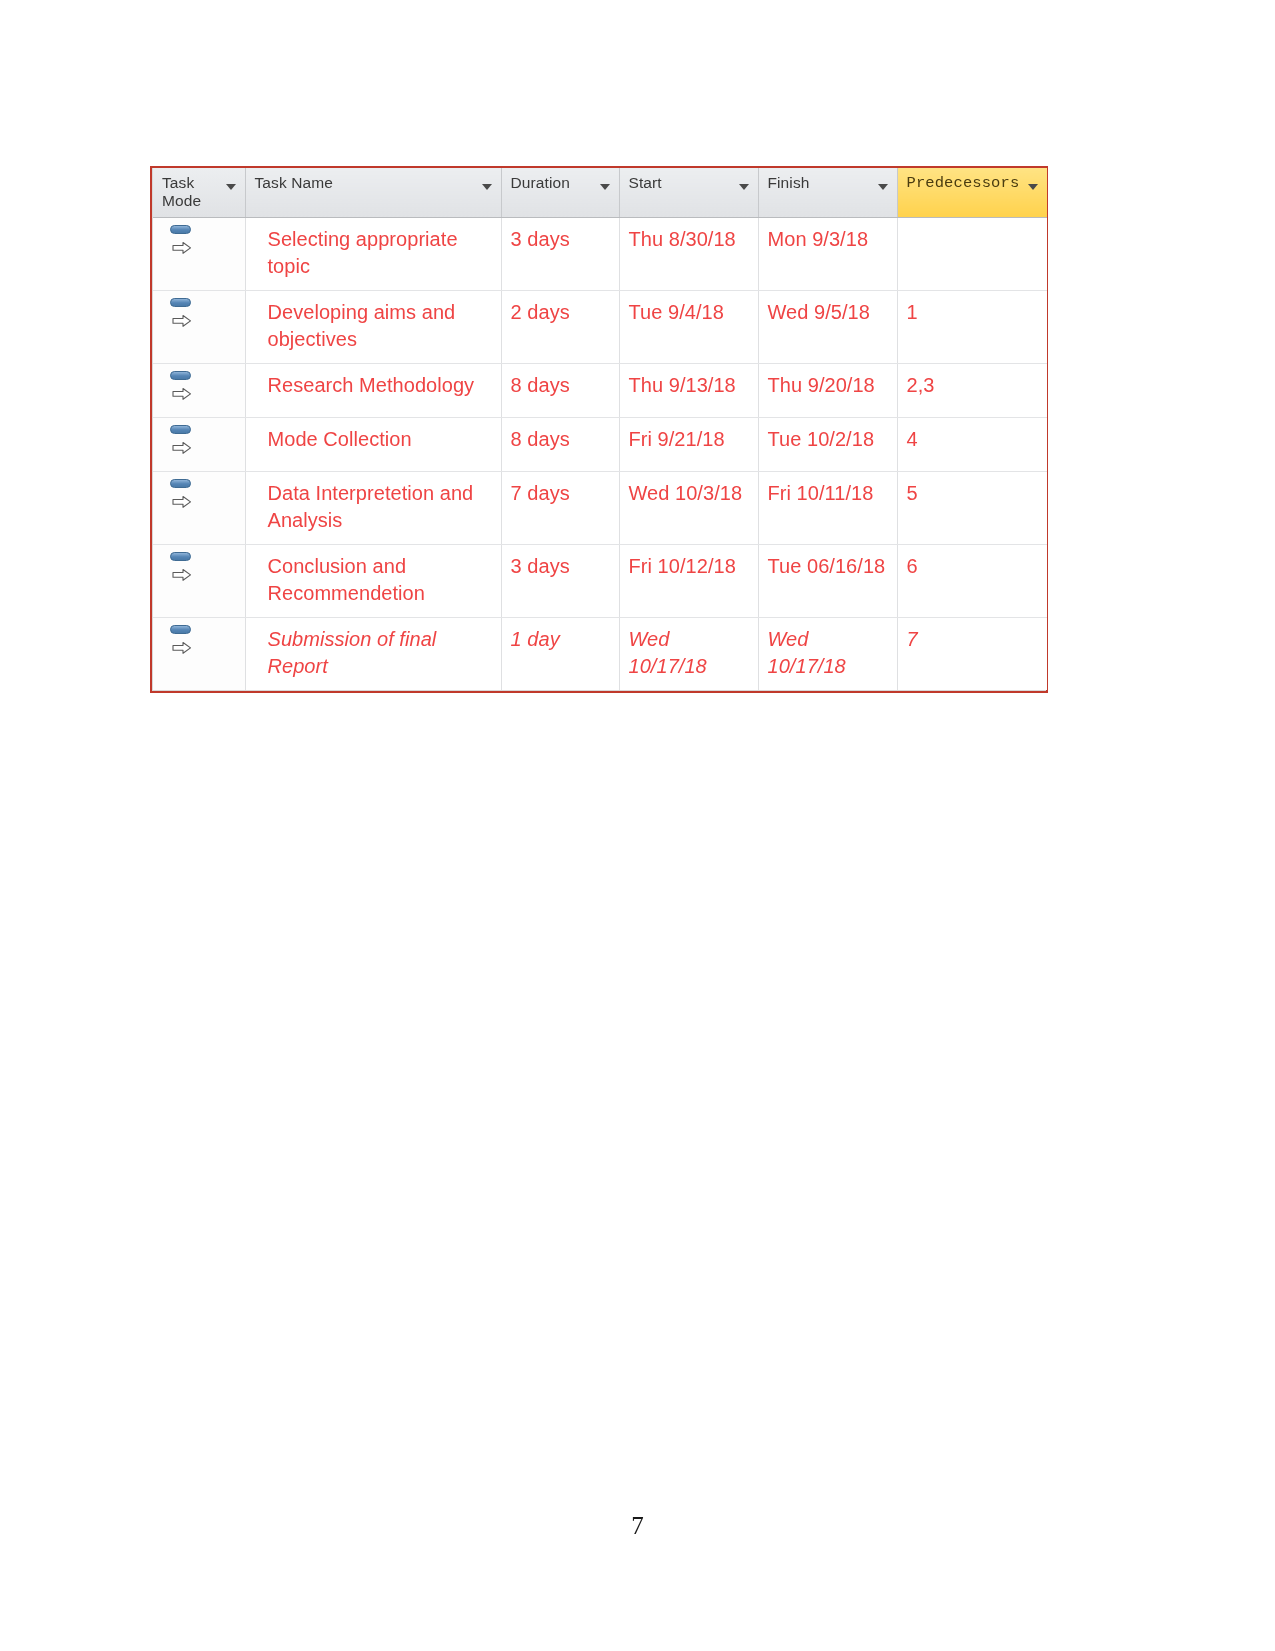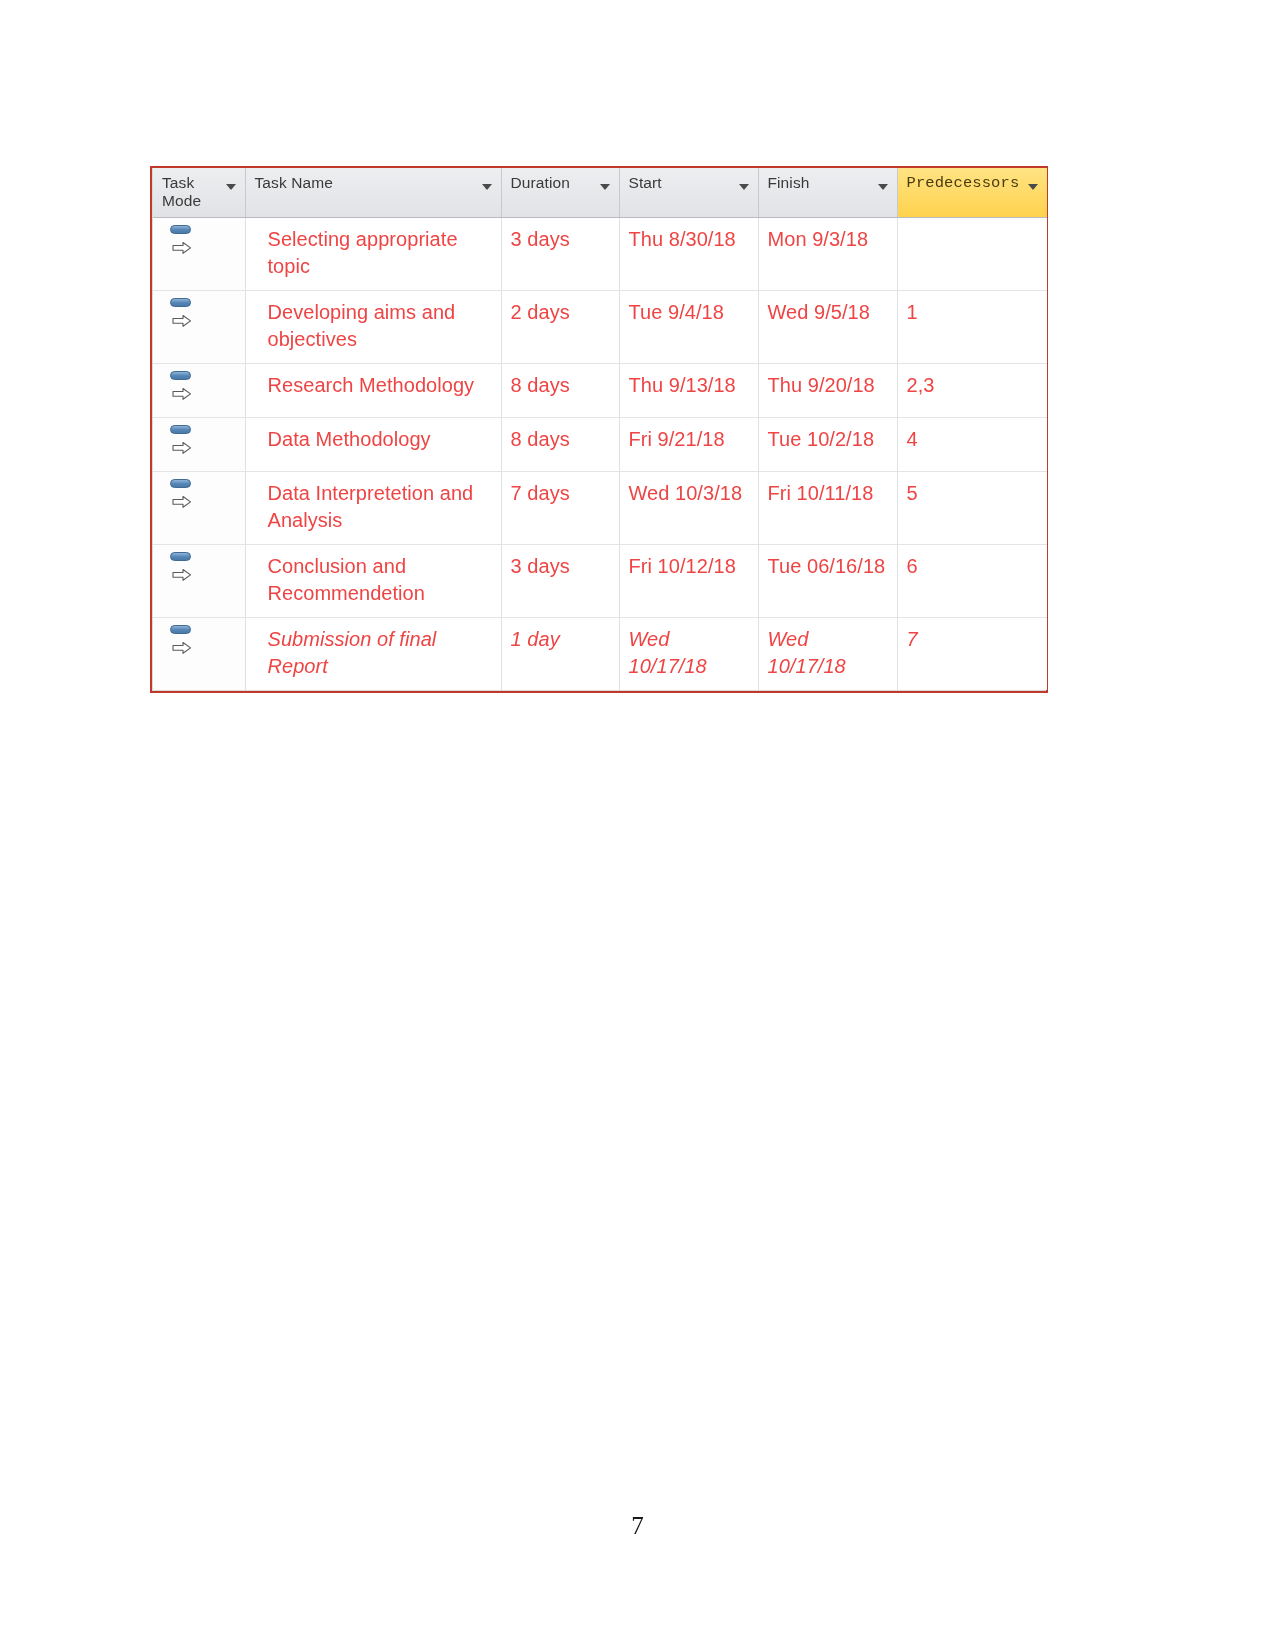--- a/index.html
+++ b/index.html
@@ -260,21 +260,21 @@
             <td class="cell-mode">
               <span class="mode-icon">
                 <span class="bar"></span>
                 <span class="arrow">
                   <svg width="20" height="14" viewBox="0 0 20 14" xmlns="http://www.w3.org/2000/svg">
                     <path d="M1 4.5 H11 V1.5 L18.5 6.9 L11 12.3 V9.3 H1 Z" fill="#ffffff" stroke="#5a5a5a" stroke-width="1.1" stroke-linejoin="round"></path>
                   </svg>
                 </span>
               </span>
             </td>
-            <td class="cell-name">Data Methodology</td>
+            <td class="cell-name">Mode Collection</td>
             <td>8 days</td>
             <td>Fri 9/21/18</td>
             <td>Tue 10/2/18</td>
             <td class="cell-pred">4</td>
           </tr>
 
           <tr class="r-tall">
             <td class="cell-mode">
               <span class="mode-icon">
                 <span class="bar"></span>

